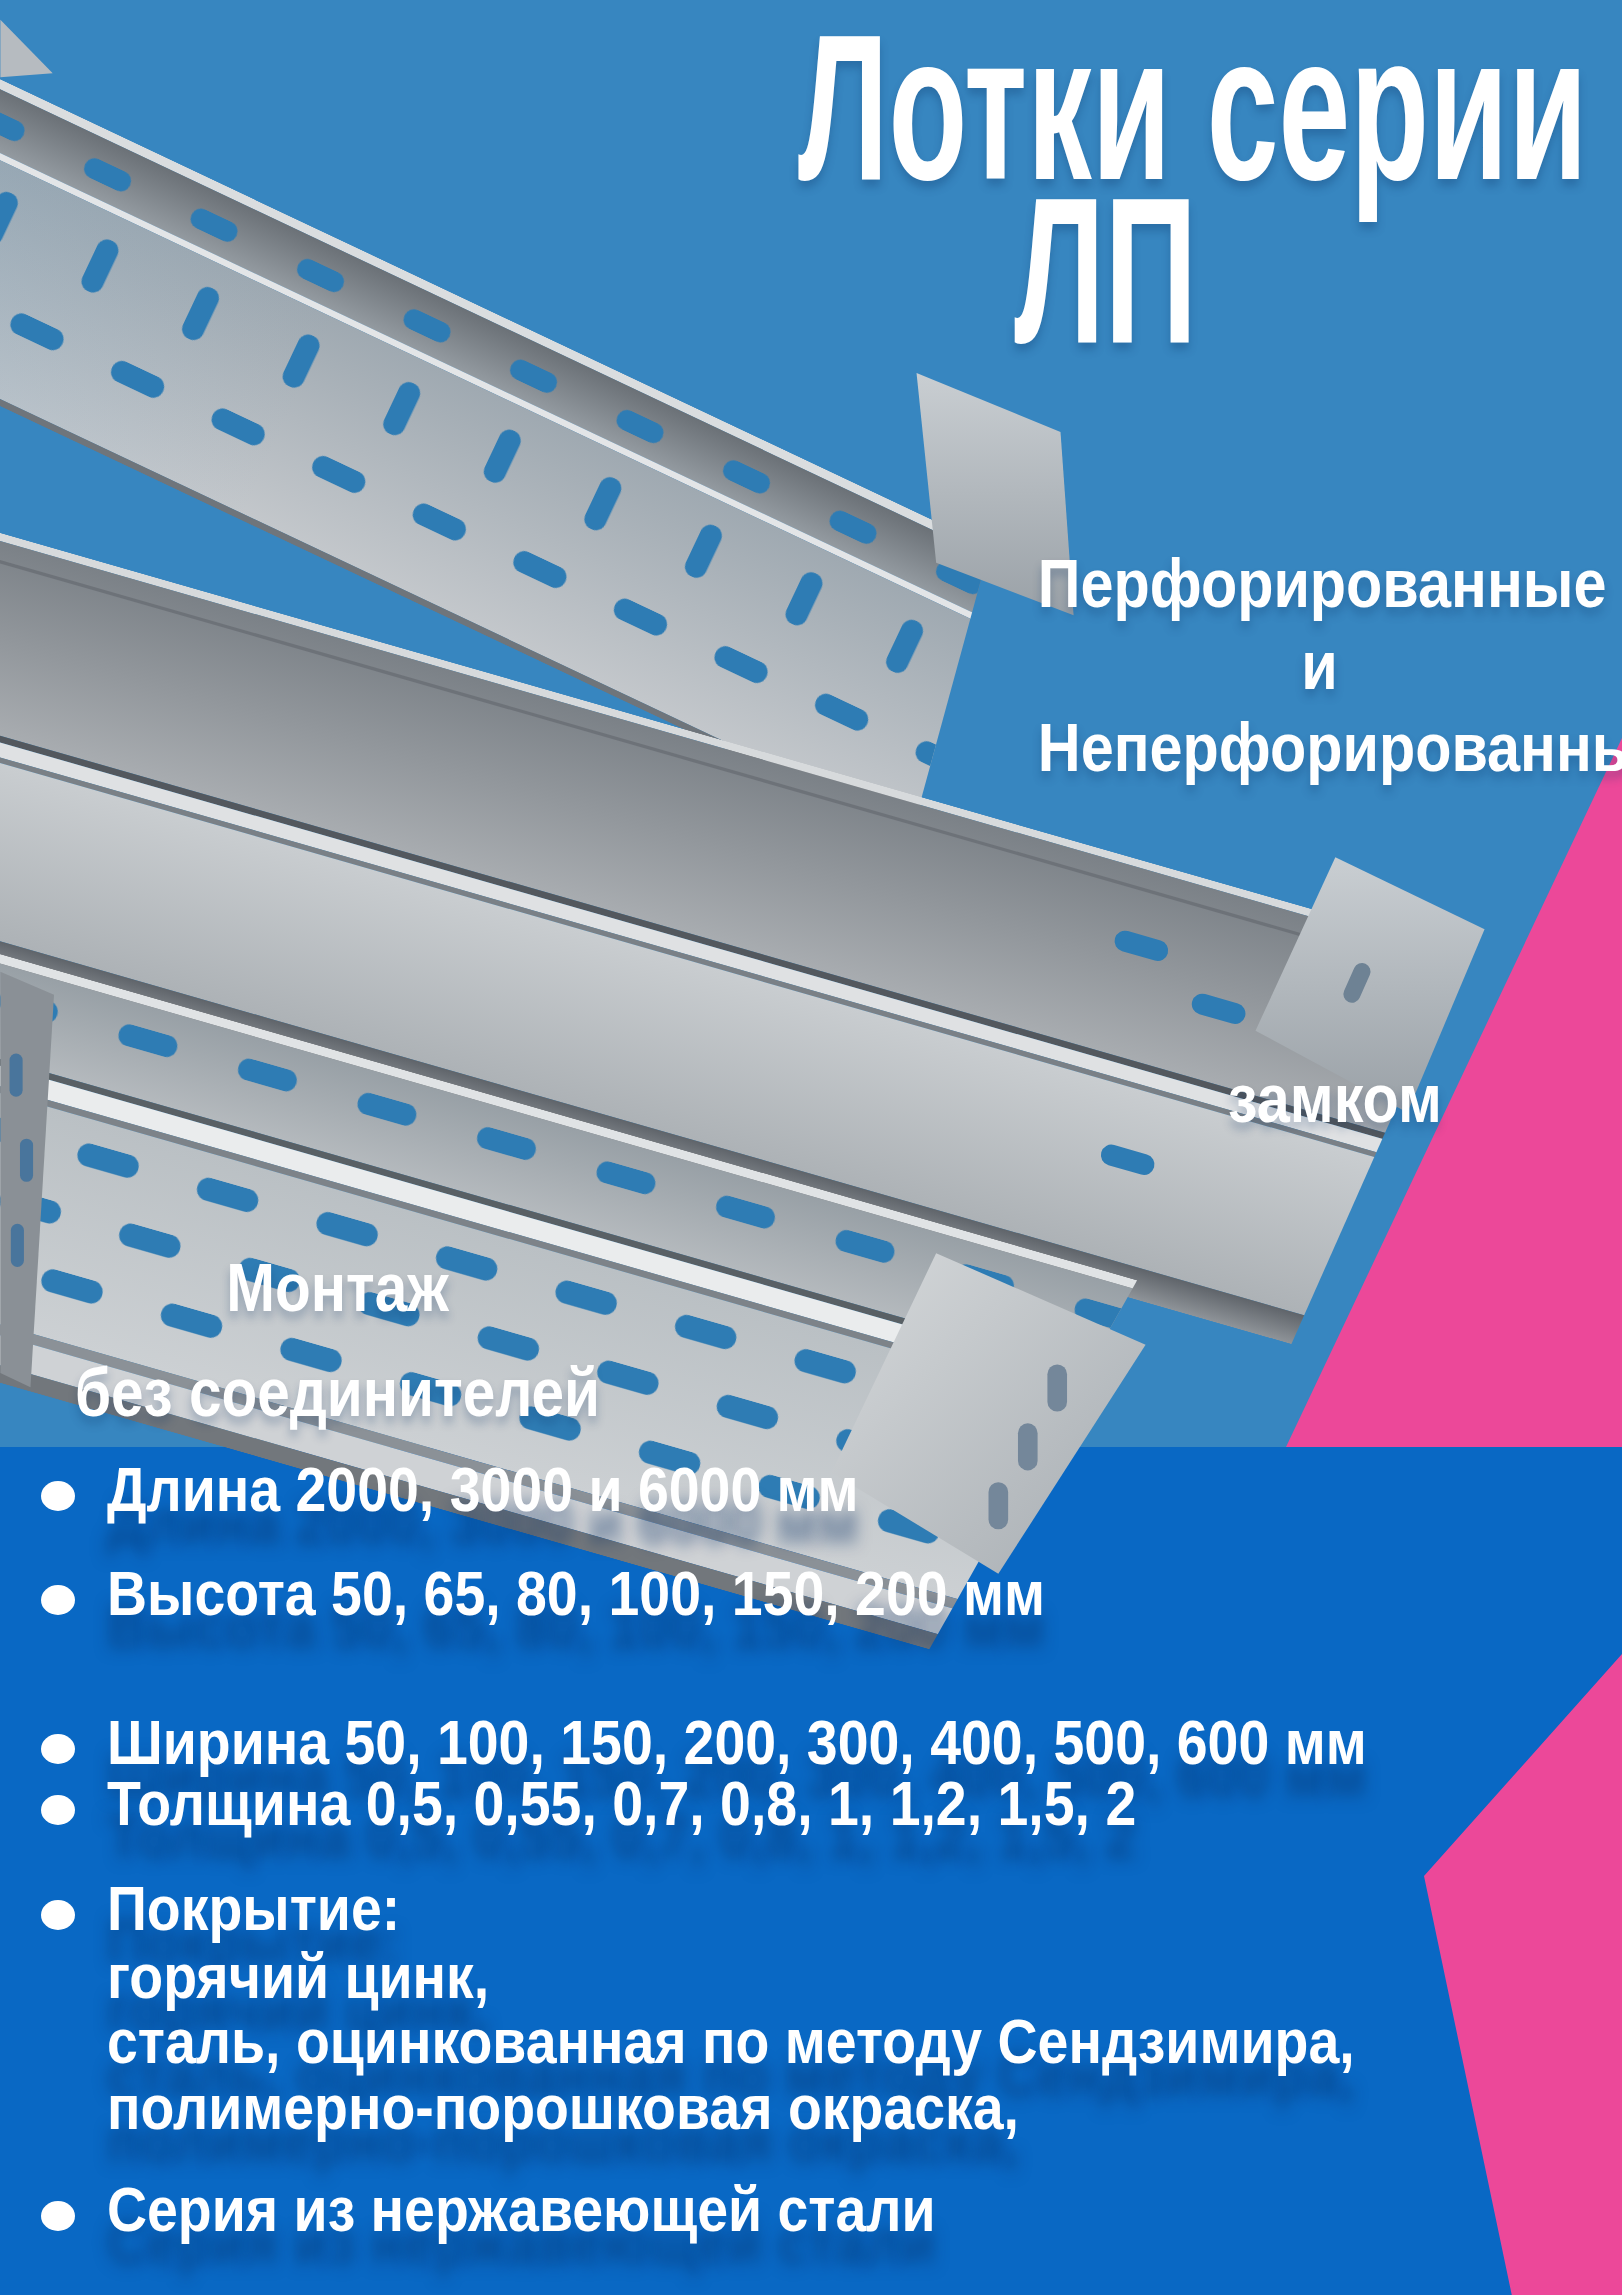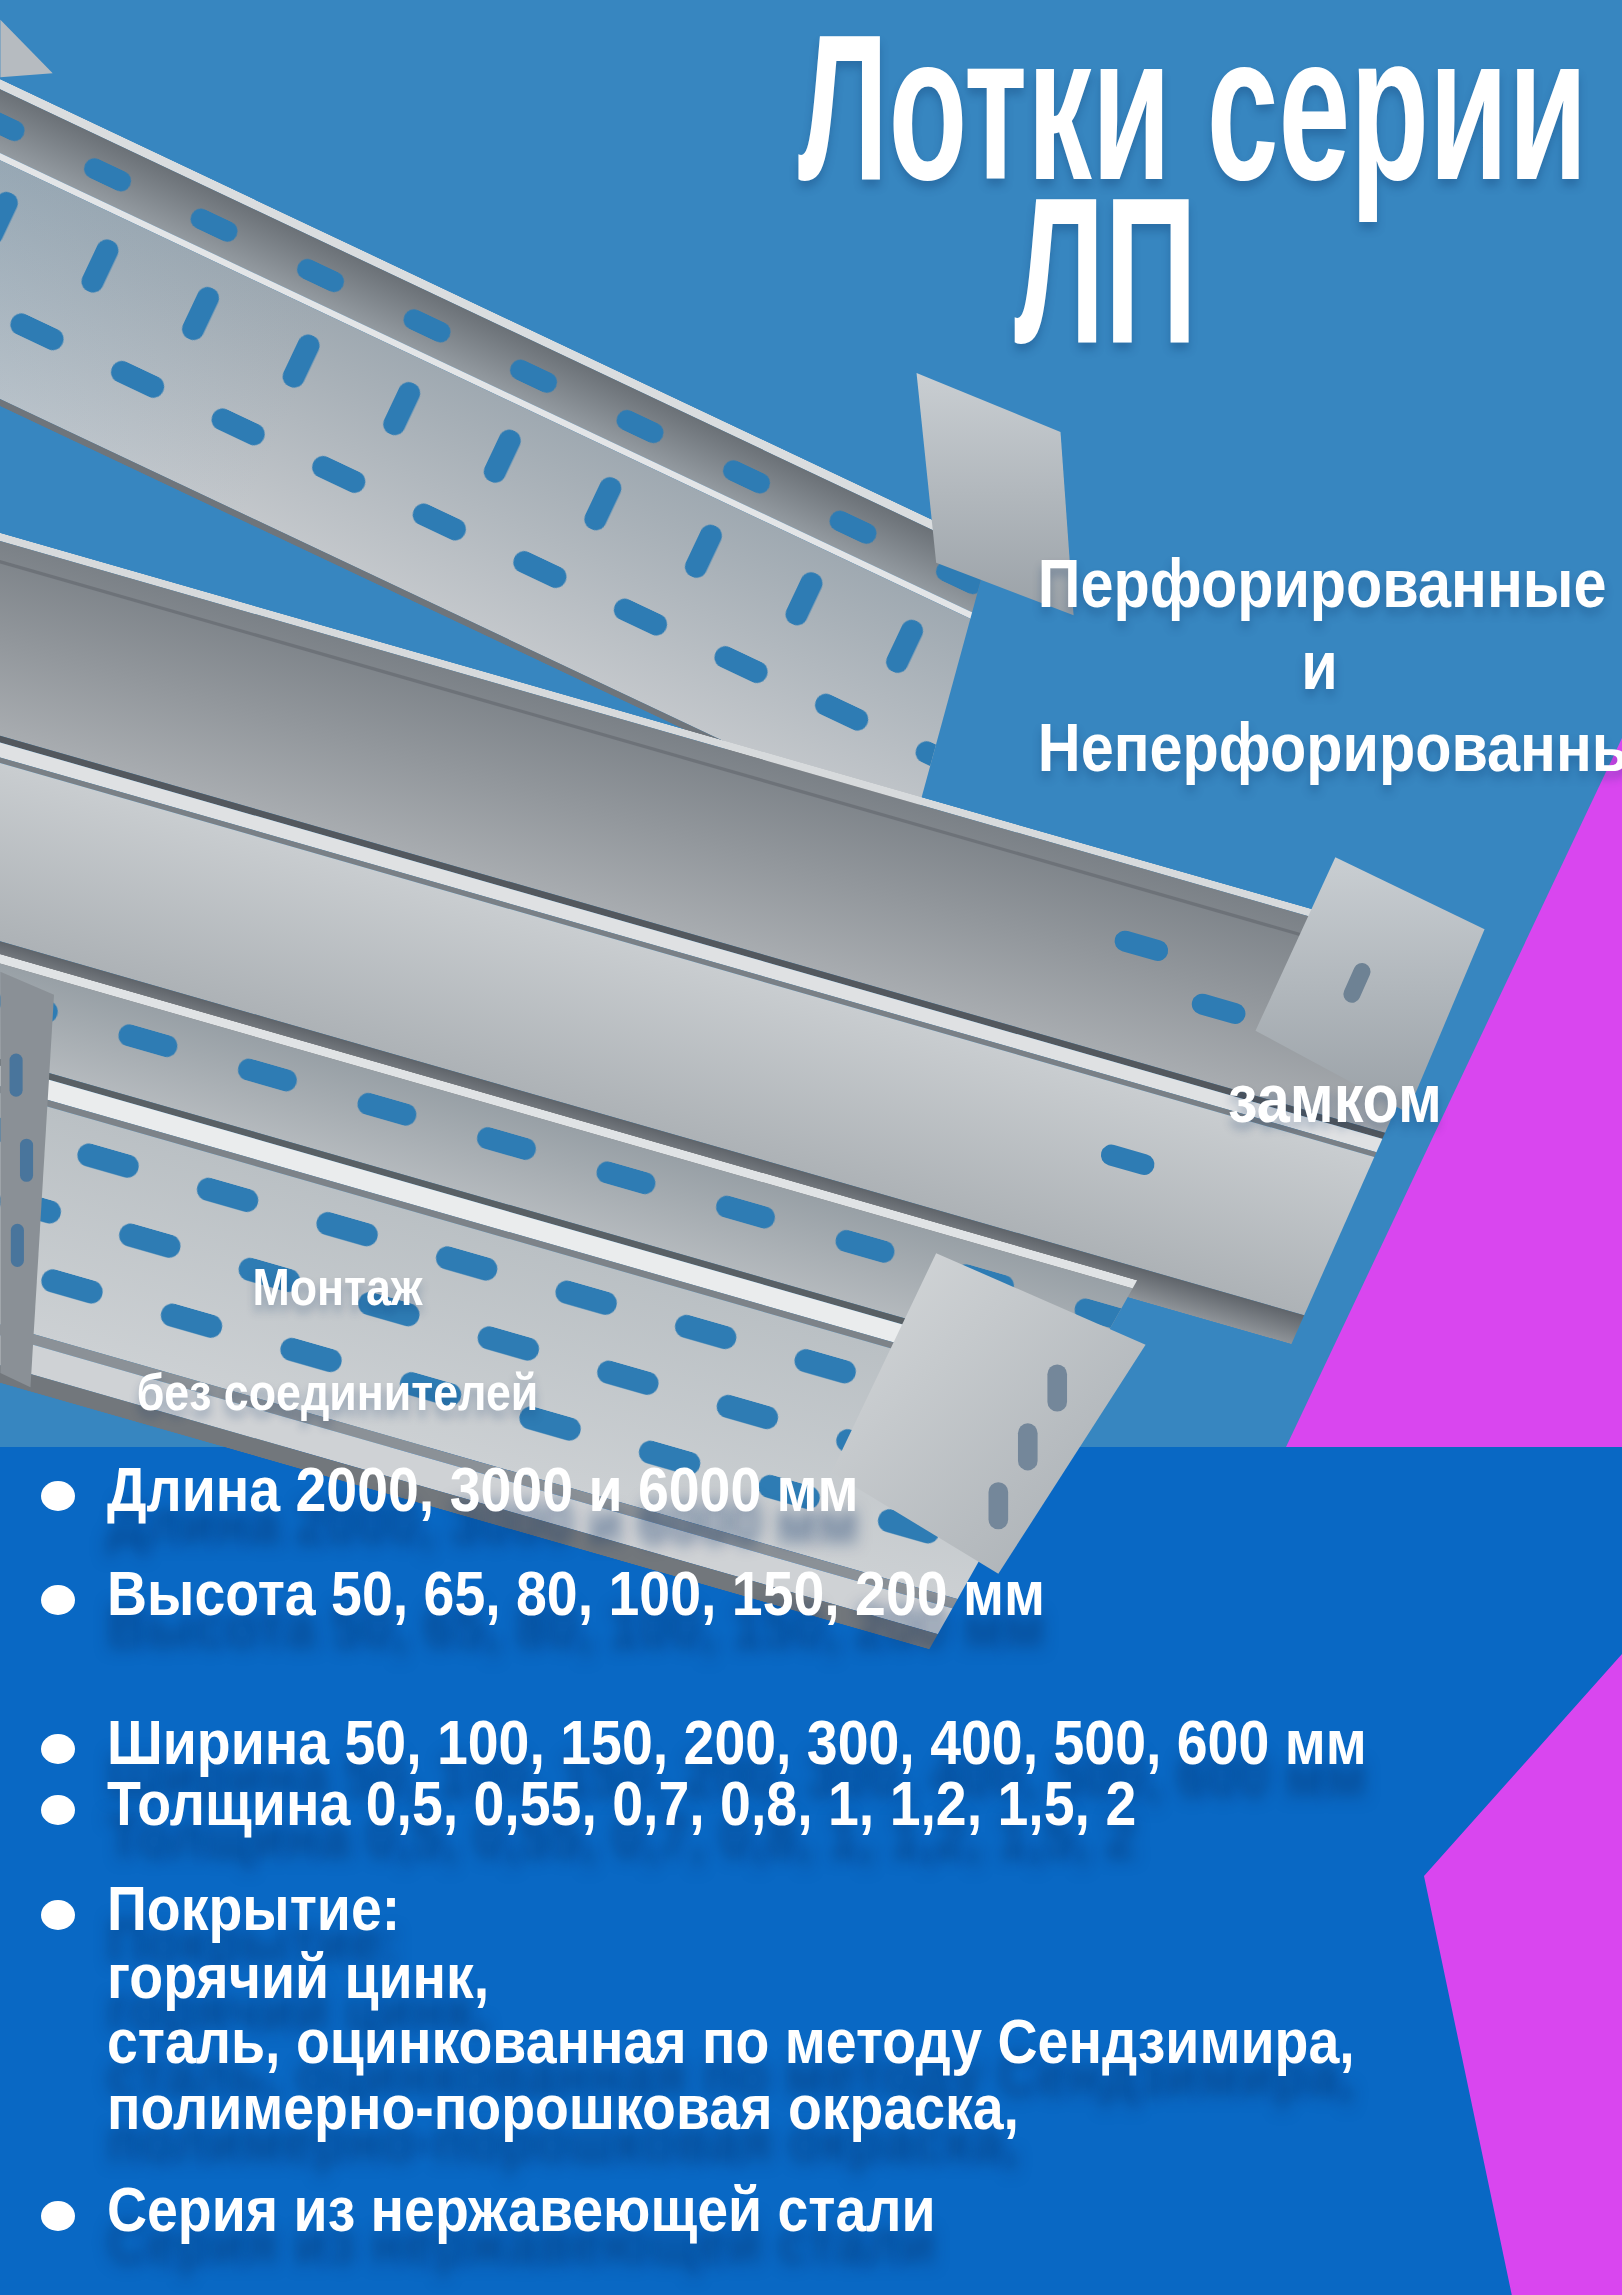--- a/index.html
+++ b/index.html
@@ -1,17 +1,17 @@
 <!DOCTYPE html>
 <html style="font-size:10.5px"><head>
 <meta charset="utf-8">
 <style>
   html,body{margin:0;padding:0;background:#ffffff;}
   .page{
-    position:relative;width:1623px;height:2295px;overflow:hidden;background:#d946ef;
+    position:relative;width:1623px;height:2295px;overflow:hidden;background:#ec4899;
     font-family:"Liberation Sans","DejaVu Sans",sans-serif;
   }
   
   .section-top{
     position:absolute;left:0;top:0;width:1623px;height:1447px;background:#3786c0;
     clip-path:polygon(0 0,100% 0,100% 736px,1286px 100%,0 100%);
   }
   .section-bottom{
     position:absolute;left:0;top:1447px;width:1623px;height:849px;background:#0968c4;
     clip-path:polygon(0 0,100% 0,100% 206px,1424px 429px,1512px 100%,0 100%);
@@ -23,21 +23,21 @@
   .squeeze62{display:inline-block;transform:scaleX(.62);transform-origin:center top;white-space:nowrap;}
   .squeeze86{display:inline-block;transform:scaleX(.86);transform-origin:center top;white-space:nowrap;}
   .title-line{left:556px;width:1100px;text-align:center;font-size:208px;line-height:1;
               text-shadow:0 6.5px 10.5px rgba(10,50,100,.28);}
   .title-1{top:2.6px;}
   .title-2{top:166px;}
   .callout{text-align:center;font-size:69px;text-shadow:0 6.5px 10.5px rgba(10,50,100,.28);}
   .callout span{display:block;}
   .callout-perforation{left:992px;width:655px;top:543px;line-height:82px;}
   .callout-lock{left:1073px;width:524px;top:1043px;line-height:111px;}
-  .callout-mounting{left:9.8px;width:655px;top:1235px;line-height:105px;font-size:52px;}
+  .callout-mounting{left:9.8px;width:655px;top:1235px;line-height:105px;font-size:68px;}
   
   .spec-row{position:absolute;left:41px;display:flex;align-items:center;color:#ffffff;
             font-weight:700;z-index:3;}
   .spec-dot{flex:0 0 auto;width:34px;height:30px;border-radius:50%;background:#ffffff;
             margin:13px 32px 0 0;}
   .spec-text{font-size:63px;line-height:1.12;transform:scaleX(.88);transform-origin:left top;
              white-space:nowrap;text-shadow:0 33px 15.7px rgba(5,45,100,.5);}
   .spec-row.no-bullet{left:107px;}
   
   .logo{position:absolute;left:1247px;top:2129px;z-index:4;}

